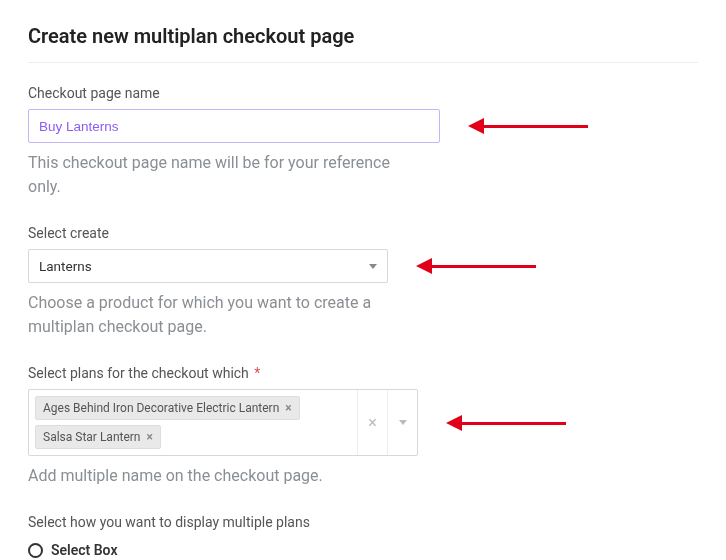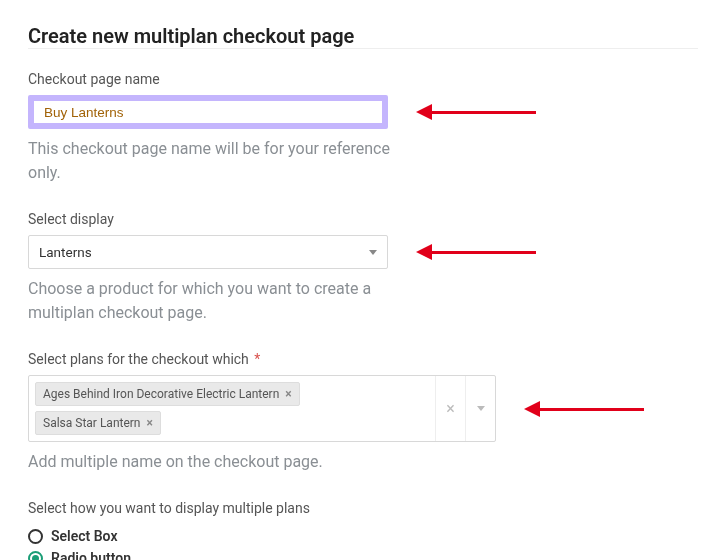--- a/index.html
+++ b/index.html
@@ -8,40 +8,41 @@
     font-family: -apple-system, BlinkMacSystemFont, "Segoe UI", Roboto, Arial, sans-serif;
     color: #333;
     background: #fff;
     width: 726px;
     padding: 24px 28px;
   }
   .title {
     font-size: 20px;
     font-weight: 600;
     color: #222;
+    padding-bottom: 14px;
     border-bottom: 1px solid #eee;
     margin-bottom: 22px;
   }
   .form-group {
     margin-bottom: 26px;
   }
   .label {
     font-size: 14px;
     color: #555;
     margin-bottom: 8px;
   }
   .label .req { color: #d9534f; margin-left: 2px;}
   .text-input {
-    width: 360px;
+    width: 412px;
     height: 34px;
-    border: 6px solid #c4b5fd;
+    border: 1px solid #c4b5fd;
     border-radius: 2px;
     padding: 6px 10px;
     font-size: 13.5px;
-    color: #a16207;
+    color: #8b5cf6;
     outline: none;
   }
   .text-input::placeholder { color: #888; }
   .helper {
     font-size: 16px;
     color: #8a8f94;
     margin-top: 8px;
     max-width: 380px;
     line-height: 1.5;
   }
@@ -58,21 +59,21 @@
     font-size: 13.5px;
     color: #333;
   }
   .caret {
     width: 0; height: 0;
     border-left: 4px solid transparent;
     border-right: 4px solid transparent;
     border-top: 5px solid #888;
   }
   .multi-wrap {
-    width: 468px;
+    width: 390px;
     border: 1px solid #d8d8d8;
     border-radius: 2px;
     display: flex;
     align-items: stretch;
   }
   .tags-area {
     flex: 1;
     padding: 6px 6px;
     display: flex;
     flex-wrap: wrap;
@@ -184,21 +185,21 @@
 <div class="form-group">
   <div class="label">Checkout page name</div>
   <div class="row-with-arrow">
     <input class="text-input" type="text" value="Buy Lanterns" style="">
     <div class="arrow-right"></div>
   </div>
   <div class="helper">This checkout page name will be for your reference only.</div>
 </div>
 
 <div class="form-group">
-  <div class="label">Select display</div>
+  <div class="label">Select create</div>
   <div class="row-with-arrow">
     <div class="select-wrap">
       <span>Lanterns</span>
       <span class="caret"></span>
     </div>
     <div class="arrow-right"></div>
   </div>
   <div class="helper">Choose a product for which you want to create a multiplan checkout page.</div>
 </div>
 

